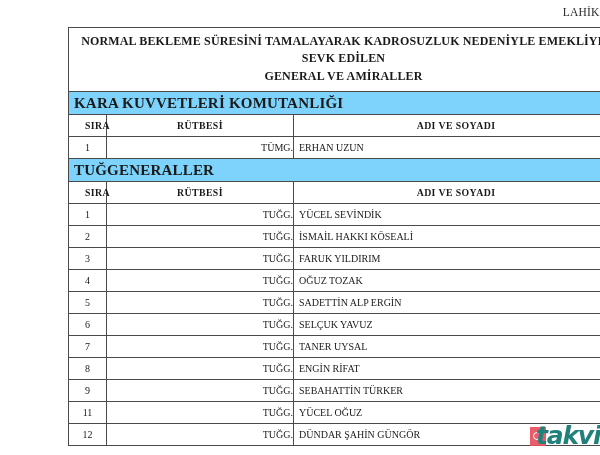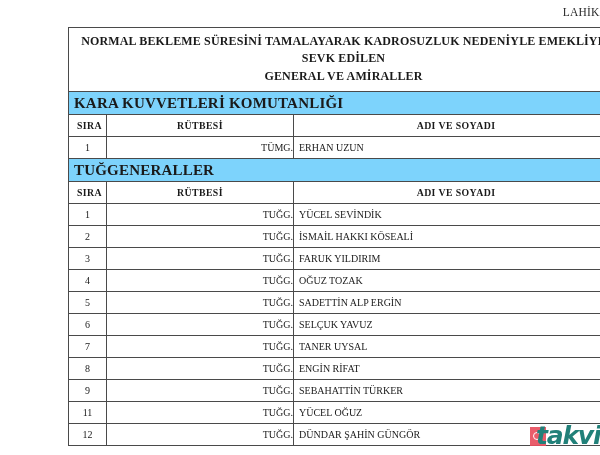--- a/index.html
+++ b/index.html
@@ -77,21 +77,21 @@
     height: 18px;
   }
 
   
   .col-head {
     text-align: center;
     font-weight: bold;
     font-size: 9.8px;
     letter-spacing: 0.4px;
     height: 19px;
-    padding: 1px 8px !important;
+    padding: 1px 16px !important;
   }
 
   
   .cell-sira {
     text-align: center;
     font-size: 10px;
     height: 19px;
     padding: 1px 0 !important;
   }
   .cell-rut {

